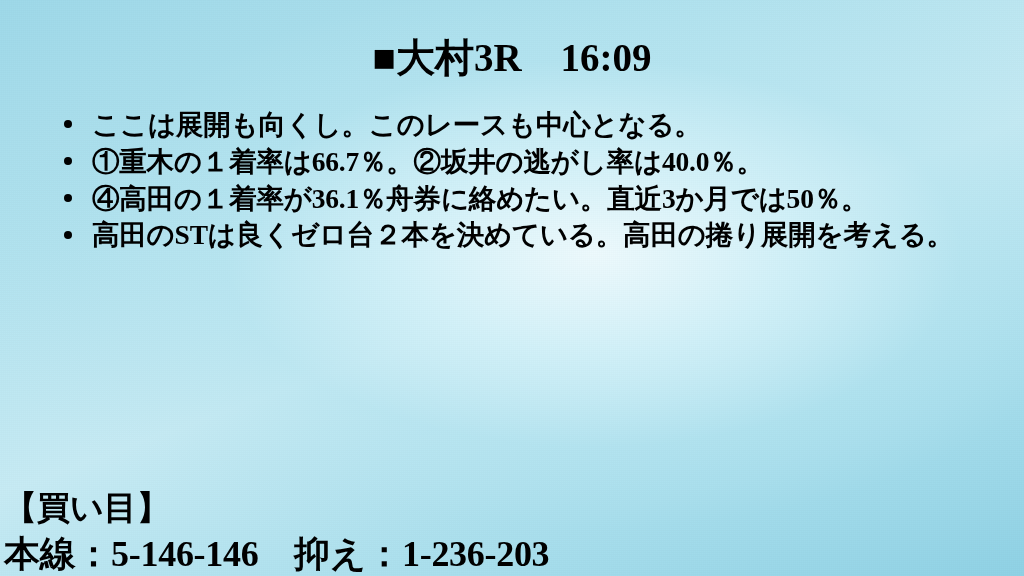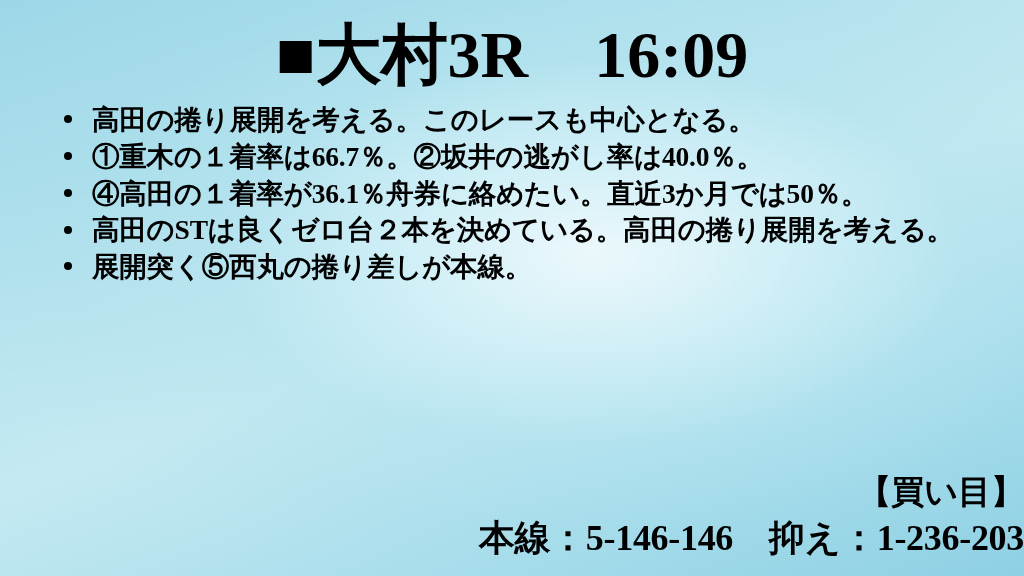--- a/index.html
+++ b/index.html
@@ -45,26 +45,26 @@
 
   .content {
     position: relative;
     z-index: 2;
     width: 100%;
     height: 100%;
   }
 
   #title {
     text-align: center;
-    font-size: 66px;
+    font-size: 39px;
     font-weight: bold;
     color: #000000;
     letter-spacing: 0px;
     line-height: 1.0;
-    margin: 0;
+    margin: 16px;
     padding-top: 22px;
     white-space: pre;
     font-family: "Liberation Serif", "DejaVu Serif", serif;
   }
 
   #bullet-list {
     list-style: none;
     margin: 0;
     padding: 14px 26px 0 58px;
   }
@@ -90,21 +90,21 @@
     height: 8px;
     border-radius: 50%;
     background: #000000;
   }
 
   #buy-section {
     position: absolute;
     left: 4px;
     right: 0;
     bottom: 16px;
-    text-align: right;
+    text-align: left;
   }
 
   #buy-heading {
     font-size: 33px;
     font-weight: bold;
     color: #000000;
     line-height: 1.2;
     margin: 0 0 4px 0;
     font-family: "Liberation Serif", "DejaVu Serif", serif;
   }
@@ -124,38 +124,34 @@
 <body>
 
 <div id="slide">
   <div class="content">
 
     <h1 id="title">■大村3R　16:09</h1>
 
     <ul id="bullet-list">
       <li class="bullet-item">
         <span class="dot"></span>
-        <span>高田の捲り展開を考える。このレースも中心となる。</span>
+        <span>ここは展開も向くし。このレースも中心となる。</span>
       </li>
       <li class="bullet-item">
         <span class="dot"></span>
         <span>①重木の１着率は66.7％。②坂井の逃がし率は40.0％。</span>
       </li>
       <li class="bullet-item">
         <span class="dot"></span>
         <span>④高田の１着率が36.1％舟券に絡めたい。直近3か月では50％。</span>
       </li>
       <li class="bullet-item">
         <span class="dot"></span>
         <span>高田のSTは良くゼロ台２本を決めている。高田の捲り展開を考える。</span>
       </li>
-      <li class="bullet-item">
-        <span class="dot"></span>
-        <span>展開突く⑤西丸の捲り差しが本線。</span>
-      </li>
     </ul>
 
     <div id="buy-section">
       <div id="buy-heading">【買い目】</div>
       <div id="buy-lines">本線：5-146-146　抑え：1-236-203</div>
     </div>
 
   </div>
 </div>
 

